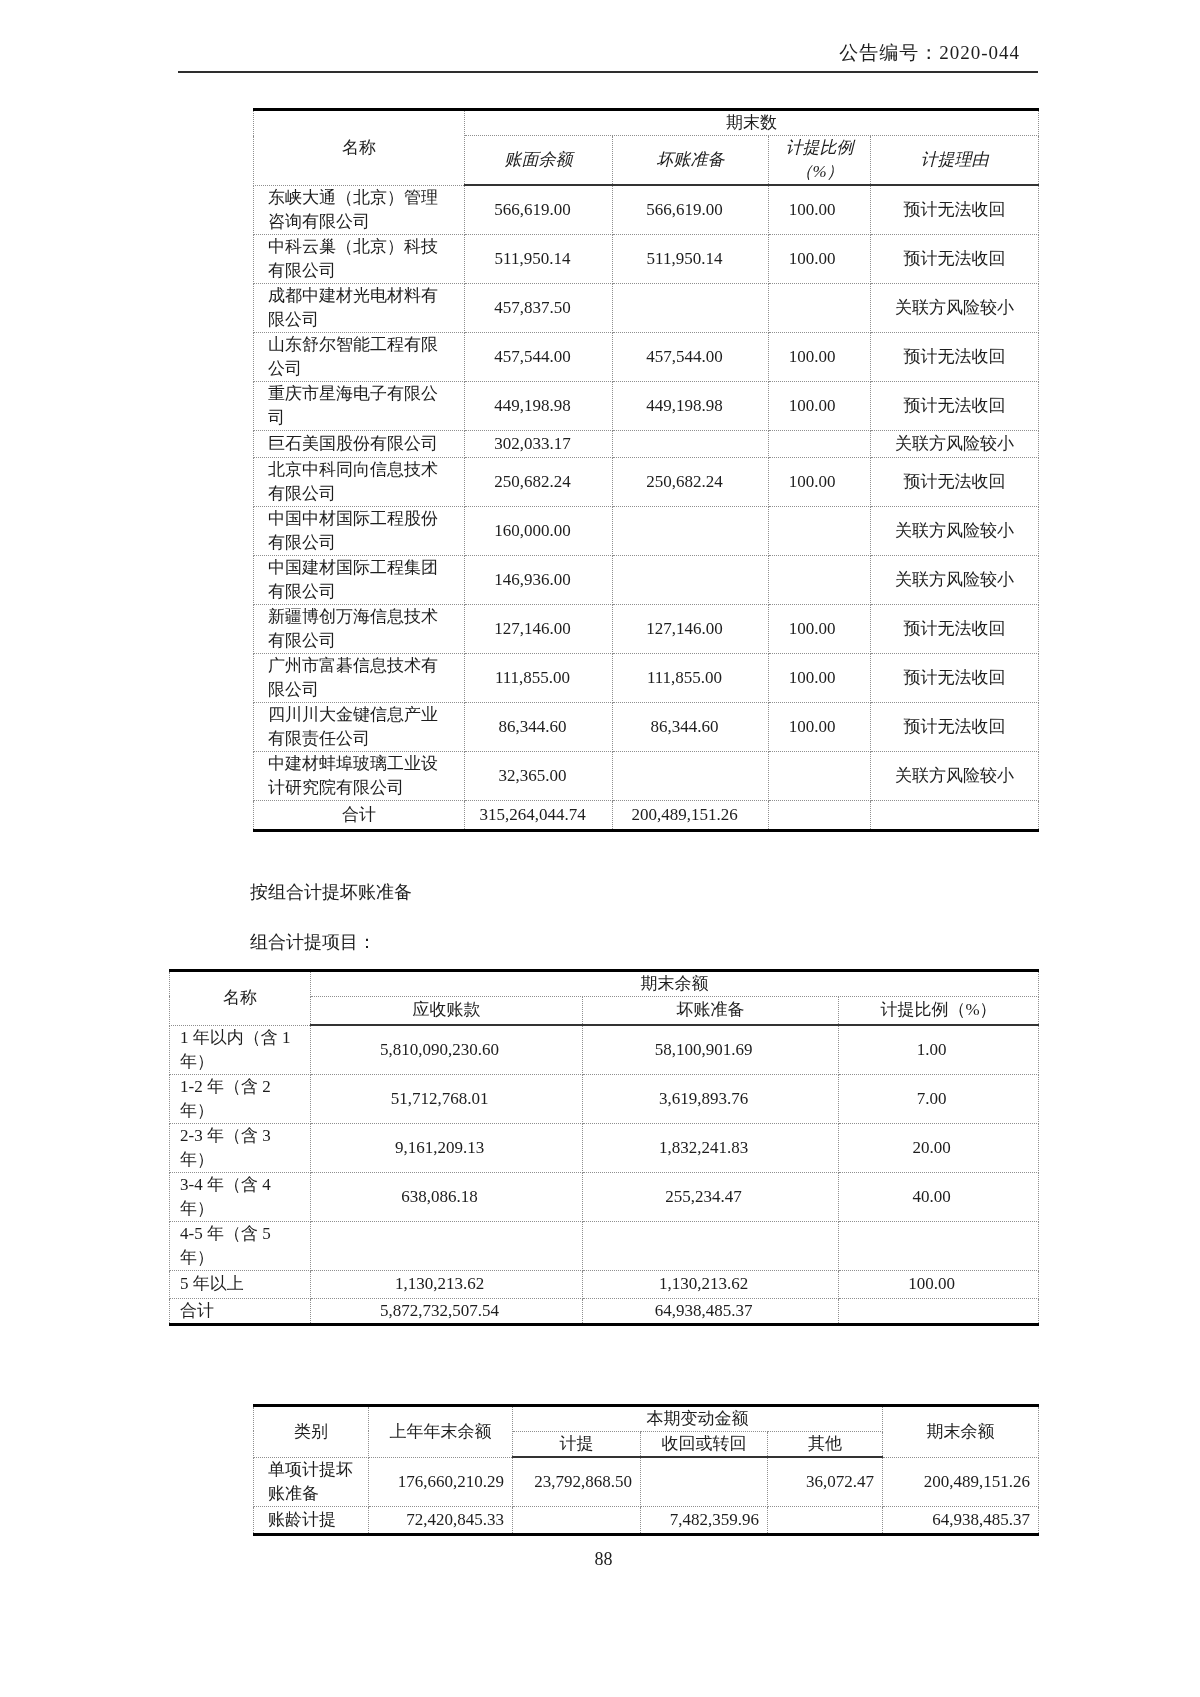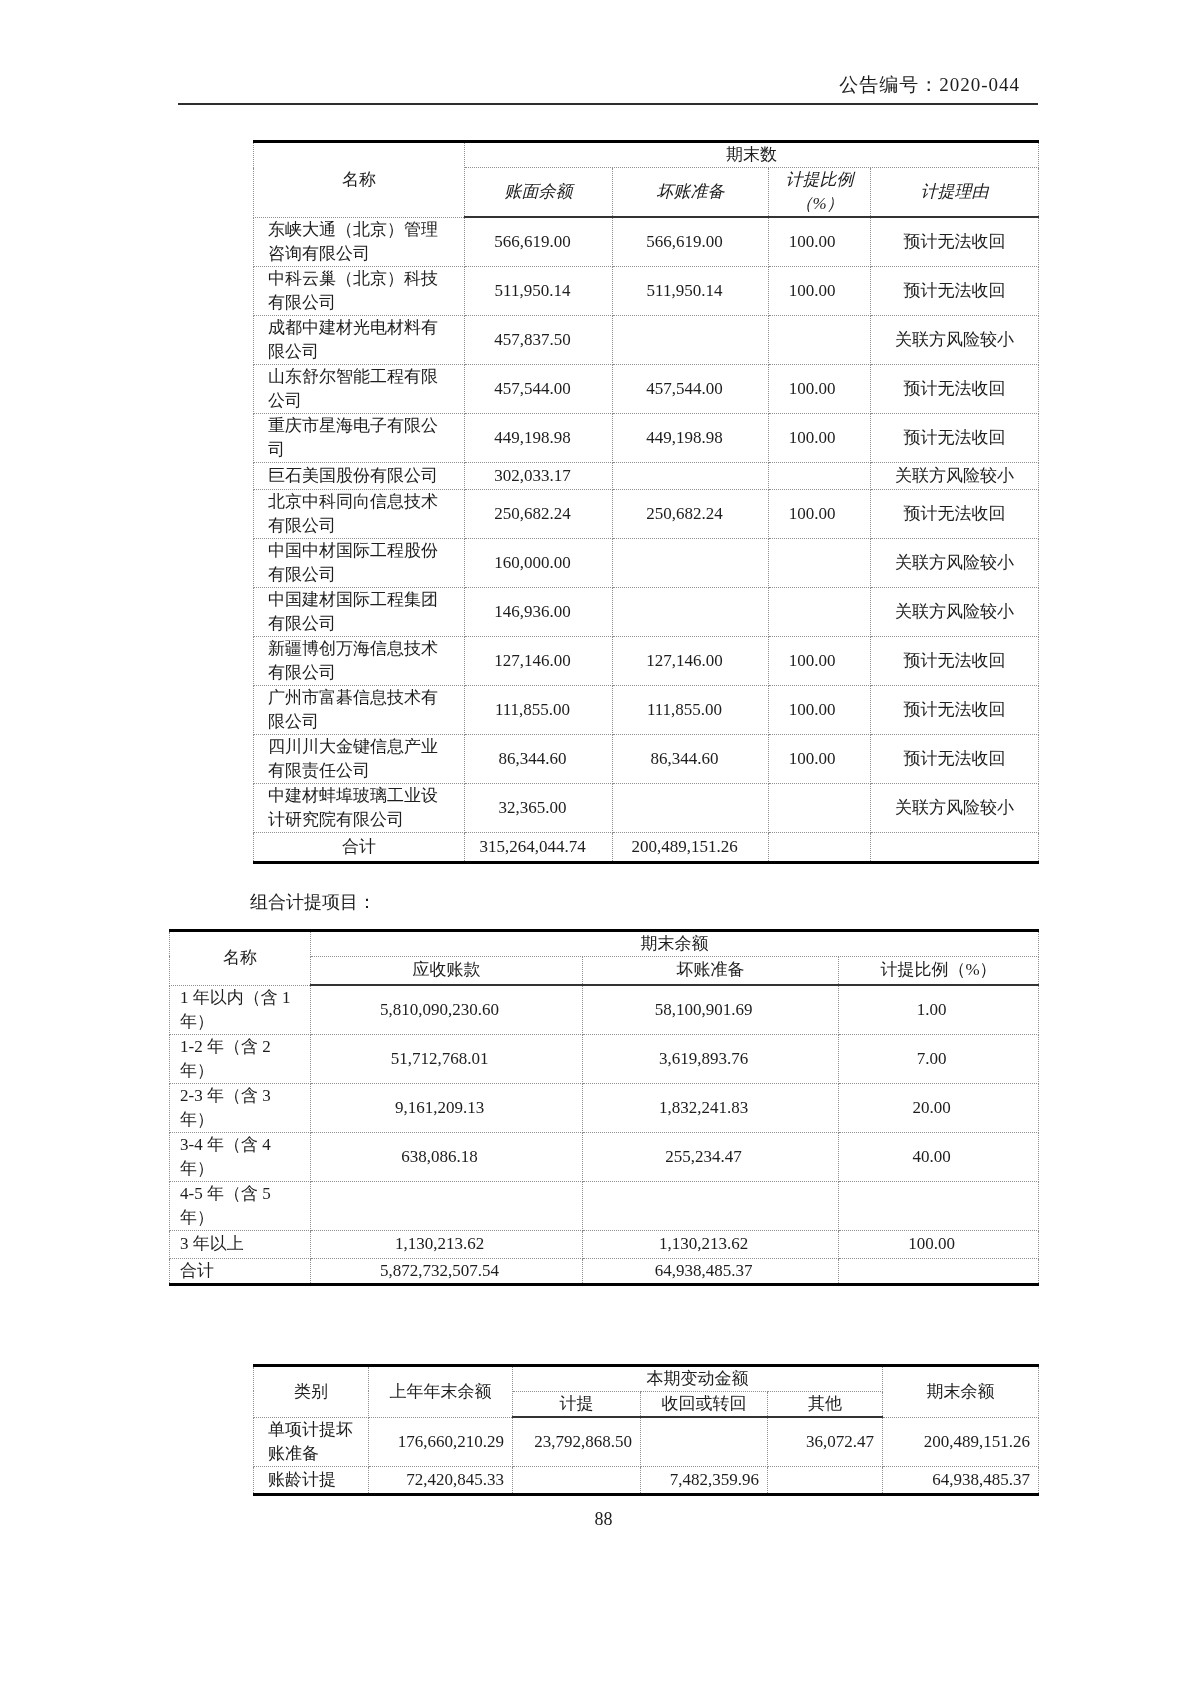--- a/index.html
+++ b/index.html
@@ -9,21 +9,21 @@
     font-family:"Liberation Serif","DejaVu Serif",serif;
     color:#1d1d1d;
     position:relative;
     overflow:hidden;
   }
   .content { position:absolute; left:169px; top:0; width:869px; }
 
   
   .doc-header {
     margin-left:9px;
-    padding:72px 18px 5px 0;
+    padding:40px 18px 5px 0;
     text-align:right;
     border-bottom:2px solid #2e2e2e;
   }
   .doc-number { font-size:19px; letter-spacing:1px; }
 
   
   table.doc-table {
     table-layout:fixed;
     border-collapse:collapse;
     border-top:3px solid #000;
@@ -211,20 +211,21 @@
       <tr class="total">
         <td class="total-label">合计</td>
         <td class="num">315,264,044.74</td>
         <td class="num">200,489,151.26</td>
         <td class="blank"></td>
         <td class="blank"></td>
       </tr>
     </tbody>
   </table>
 
+  <p class="para1">按组合计提坏账准备</p>
   <p class="para2">组合计提项目：</p>
 
   <table class="doc-table t2">
     <colgroup>
         <col style="width:141px">
         <col style="width:272px">
         <col style="width:256px">
         <col style="width:200px">
       </colgroup>
     <thead>
@@ -263,21 +264,21 @@
         <td class="num">255,234.47</td>
         <td class="num">40.00</td>
       </tr>
       <tr>
         <td class="label">4-5 年（含 5 年）</td>
         <td class="num blank"></td>
         <td class="num blank"></td>
         <td class="num blank"></td>
       </tr>
       <tr class="single">
-        <td class="label">3 年以上</td>
+        <td class="label">5 年以上</td>
         <td class="num">1,130,213.62</td>
         <td class="num">1,130,213.62</td>
         <td class="num">100.00</td>
       </tr>
       <tr class="total">
         <td class="label">合计</td>
         <td class="num">5,872,732,507.54</td>
         <td class="num">64,938,485.37</td>
         <td class="num blank"></td>
       </tr>

